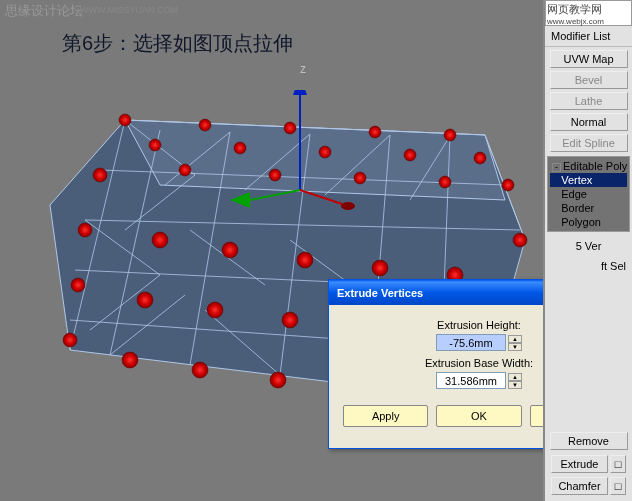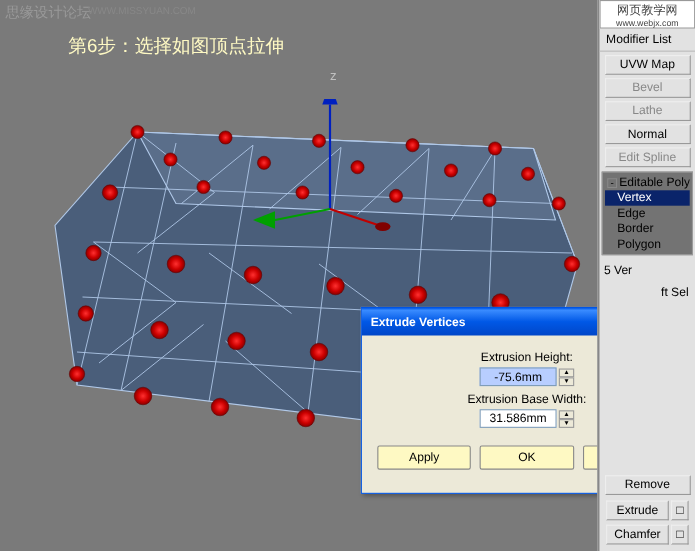--- a/index.html
+++ b/index.html
@@ -1,46 +1,46 @@
 <!DOCTYPE html>
 <html><head>
 <meta charset="utf-8">
 <style>
 *{box-sizing:border-box;margin:0;padding:0;font-family:Tahoma,Arial,sans-serif;font-size:11px}
 body{width:632px;height:501px;overflow:hidden;background:#7a7a7a;position:relative}
 .viewport{position:absolute;left:0;top:0;width:543px;height:501px;background:#7a7a7a}
 .watermark-left{position:absolute;left:5px;top:2px;font-size:13px;color:#999;font-weight:normal}
 .watermark-url{position:absolute;left:80px;top:5px;font-size:9px;color:#888}
-.step-text{position:absolute;left:62px;top:30px;font-size:17px;color:#fef9c3;font-weight:normal}
+.step-text{position:absolute;left:62px;top:30px;font-size:20px;color:#0f172a;font-weight:normal}
 .axis-label{position:absolute;color:#c0c0c0;font-size:12px}
 .mesh{position:absolute;left:30px;top:90px;width:500px;height:370px}
 .dialog{position:absolute;left:328px;top:279px;width:302px;height:170px;background:#ece9d8;border:1px solid #0054e3;box-shadow:2px 2px 4px rgba(0,0,0,0.3)}
 .dialog-title{height:25px;background:linear-gradient(to bottom,#0058e6 0%,#3a8cff 8%,#0058e6 50%,#0046c8 100%);color:#fff;font-weight:bold;font-size:12px;padding:4px 8px;display:flex;justify-content:space-between;align-items:center}
 .dialog-close{width:18px;height:18px;background:#e46850;border:1px solid #fff;border-radius:2px;color:#fff;text-align:center;line-height:14px;font-size:11px;font-weight:bold;cursor:pointer}
 .dialog-body{padding:8px;text-align:center}
 .dialog-body label{display:block;margin:6px 0 3px;color:#000}
 .spinner{display:inline-flex;align-items:center}
 .spinner input{width:70px;height:17px;border:1px solid #7f9db9;padding:1px 3px;text-align:center;background:#b8ceff}
 .spinner input.white{background:#fff}
 .spinner-btns{display:flex;flex-direction:column;margin-left:2px}
 .spinner-btns div{width:14px;height:8px;background:#ece9d8;border:1px solid #999;font-size:6px;line-height:6px;text-align:center;cursor:pointer}
 .dialog-buttons{display:flex;justify-content:space-around;padding:8px 14px;gap:8px}
 .dialog-buttons button{flex:1;height:22px;background:#fef9c3;border:1px solid #888;border-radius:2px;cursor:pointer;font-size:11px}
 .sidepanel{position:absolute;right:0;top:0;width:89px;height:501px;background:#e2e2e2;border-left:2px solid #888}
-.side-watermark{height:26px;background:#fff;border:1px solid #999;font-size:10px;color:#444;text-align:center;padding:1px}
+.side-watermark{height:26px;background:#fff;border:1px solid #999;font-size:10px;color:#444;text-align:left;padding:1px}
 .side-label{padding:4px 6px;font-size:11px;color:#000;border-bottom:1px solid #bbb}
 .side-btn{display:block;width:78px;height:18px;margin:3px auto;background:#e2e2e2;border:1px solid #999;border-top-color:#eee;border-left-color:#eee;font-size:11px;cursor:pointer;text-align:center;line-height:16px}
 .side-btn.disabled{color:#888}
 .tree{background:#737373;border:1px solid #999;margin:4px 2px;padding:2px;font-size:11px}
 .tree-item{padding:1px 2px;white-space:nowrap;overflow:hidden}
 .tree-item.selected{background:#0a246a;color:#fff}
 .tree-box{display:inline-block;width:9px;height:9px;border:1px solid #888;text-align:center;line-height:7px;font-size:9px;margin-right:2px}
 .bottom-btns{position:absolute;bottom:4px;left:2px;right:2px}
 .bottom-btns .side-btn{margin:3px auto}
-.side-text{padding:4px;font-size:11px;}
+.side-text{padding:4px;font-size:11px;text-align:center}
 svg{position:absolute}
 </style>
 </head>
 <body>
 
 <div class="viewport">
   <span class="watermark-left">思缘设计论坛</span>
   <span class="watermark-url">WWW.MISSYUAN.COM</span>
   <div class="step-text">第6步：选择如图顶点拉伸</div>
   <span class="axis-label" style="left:300px;top:62px">z</span>

